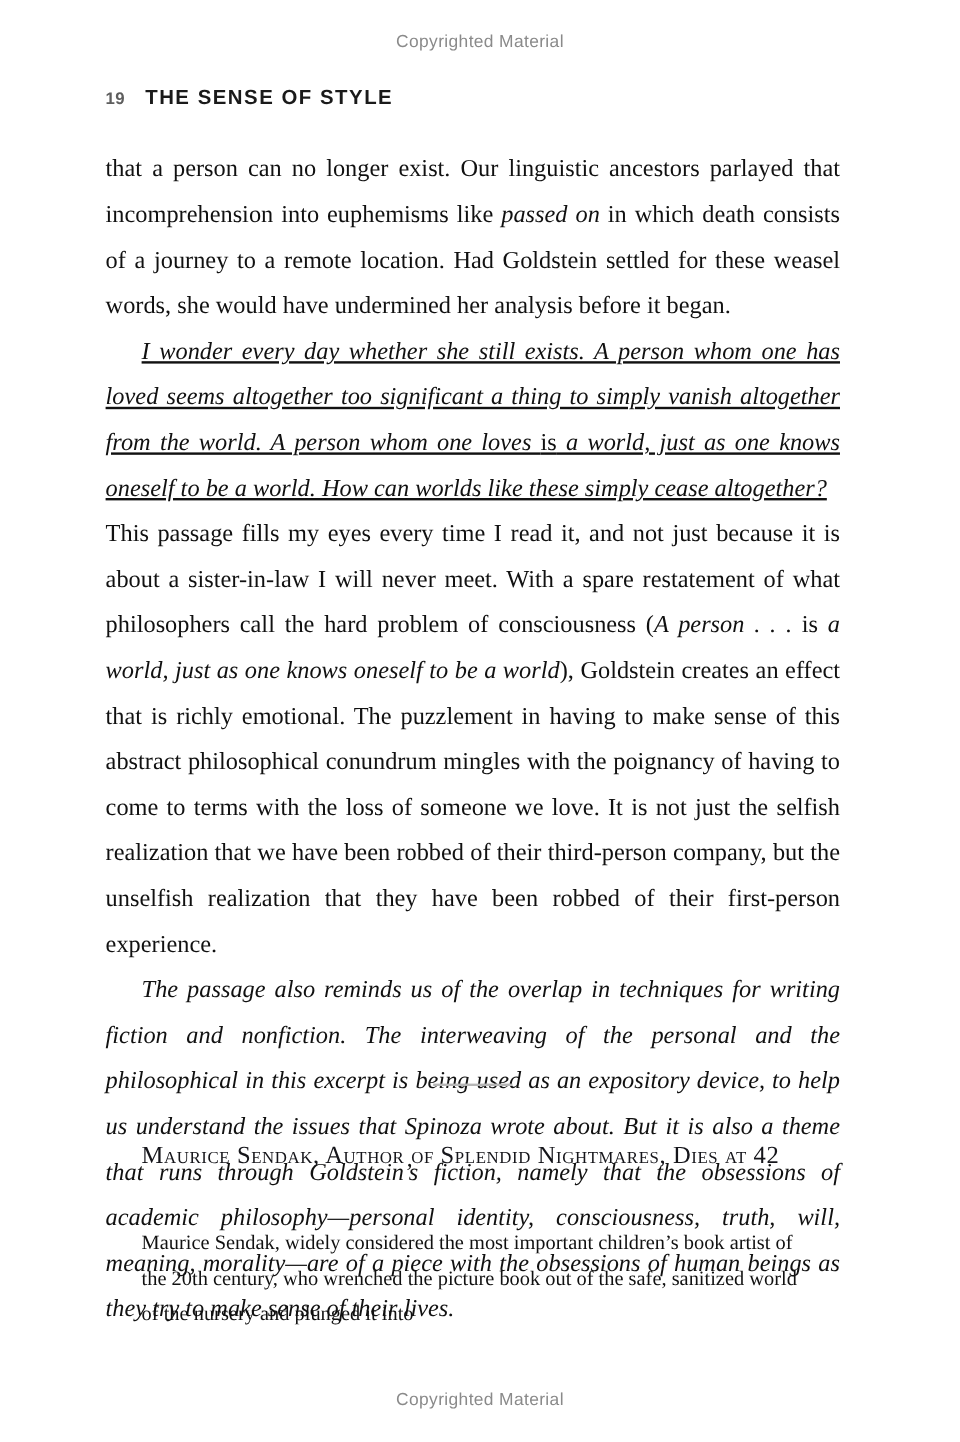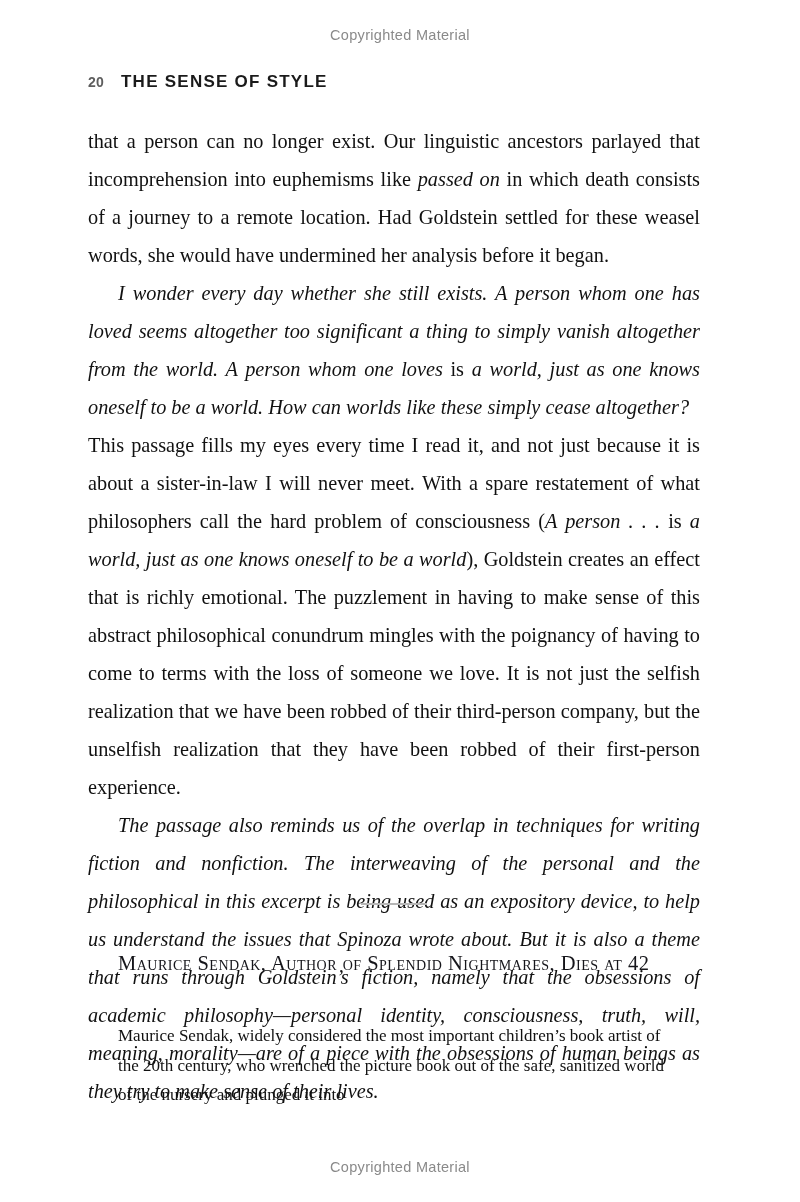--- a/index.html
+++ b/index.html
@@ -69,20 +69,21 @@
     text-align: justify;
     text-justify: inter-word;
     font-size: 20.3px;
     line-height: 38px;
     hyphens: manual;
   }
   p.indent { text-indent: 30px; font-style: italic; }
   p.quote {
     font-style: italic;
     text-indent: 30px;
+    text-decoration: underline;
   }
   p.quote .roman { font-style: normal; }
   .ital { font-style: italic; }
 
   
   .divider-wrap {
     position: absolute;
     top: 903px;
     left: 88px;
     width: 612px;
@@ -121,21 +122,21 @@
   }
 </style>
 </head>
 <body>
 
 <div class="page">
 
   <div class="watermark watermark-top">Copyrighted Material</div>
 
   <div class="running-head">
-    <span class="folio">20</span>
+    <span class="folio">19</span>
     <span class="running-title">THE SENSE OF STYLE</span>
   </div>
 
   <div class="content">
 
     <p class="body"><span>that a person can no longer exist. Our linguistic ancestors parlayed that incomprehension into euphemisms like </span><span class="ital">passed on</span><span> in which death consists of a journey to a remote location. Had Goldstein settled for these weasel words, she would have undermined her analysis before it began.</span></p>
 
     <p class="body quote"><span>I wonder every day whether she still exists. A person whom one has loved seems altogether too significant a thing to simply vanish altogether from the world. A person whom one loves </span><span class="roman">is</span><span> a world, just as one knows oneself to be a world. How can worlds like these simply cease altogether?</span></p>
 
     <p class="body"><span>This passage fills my eyes every time I read it, and not just because it is about a sister-in-law I will never meet. With a spare restatement of what philosophers call the hard problem of consciousness (</span><span class="ital">A person . . . </span><span>is</span><span class="ital"> a world, just as one knows oneself to be a world</span><span>), Goldstein creates an effect that is richly emotional. The puzzlement in having to make sense of this abstract philosophical conundrum mingles with the poignancy of having to come to terms with the loss of someone we love. It is not just the selfish realization that we have been robbed of their third-person company, but the unselfish realization that they have been robbed of their first-person experience.</span></p>

